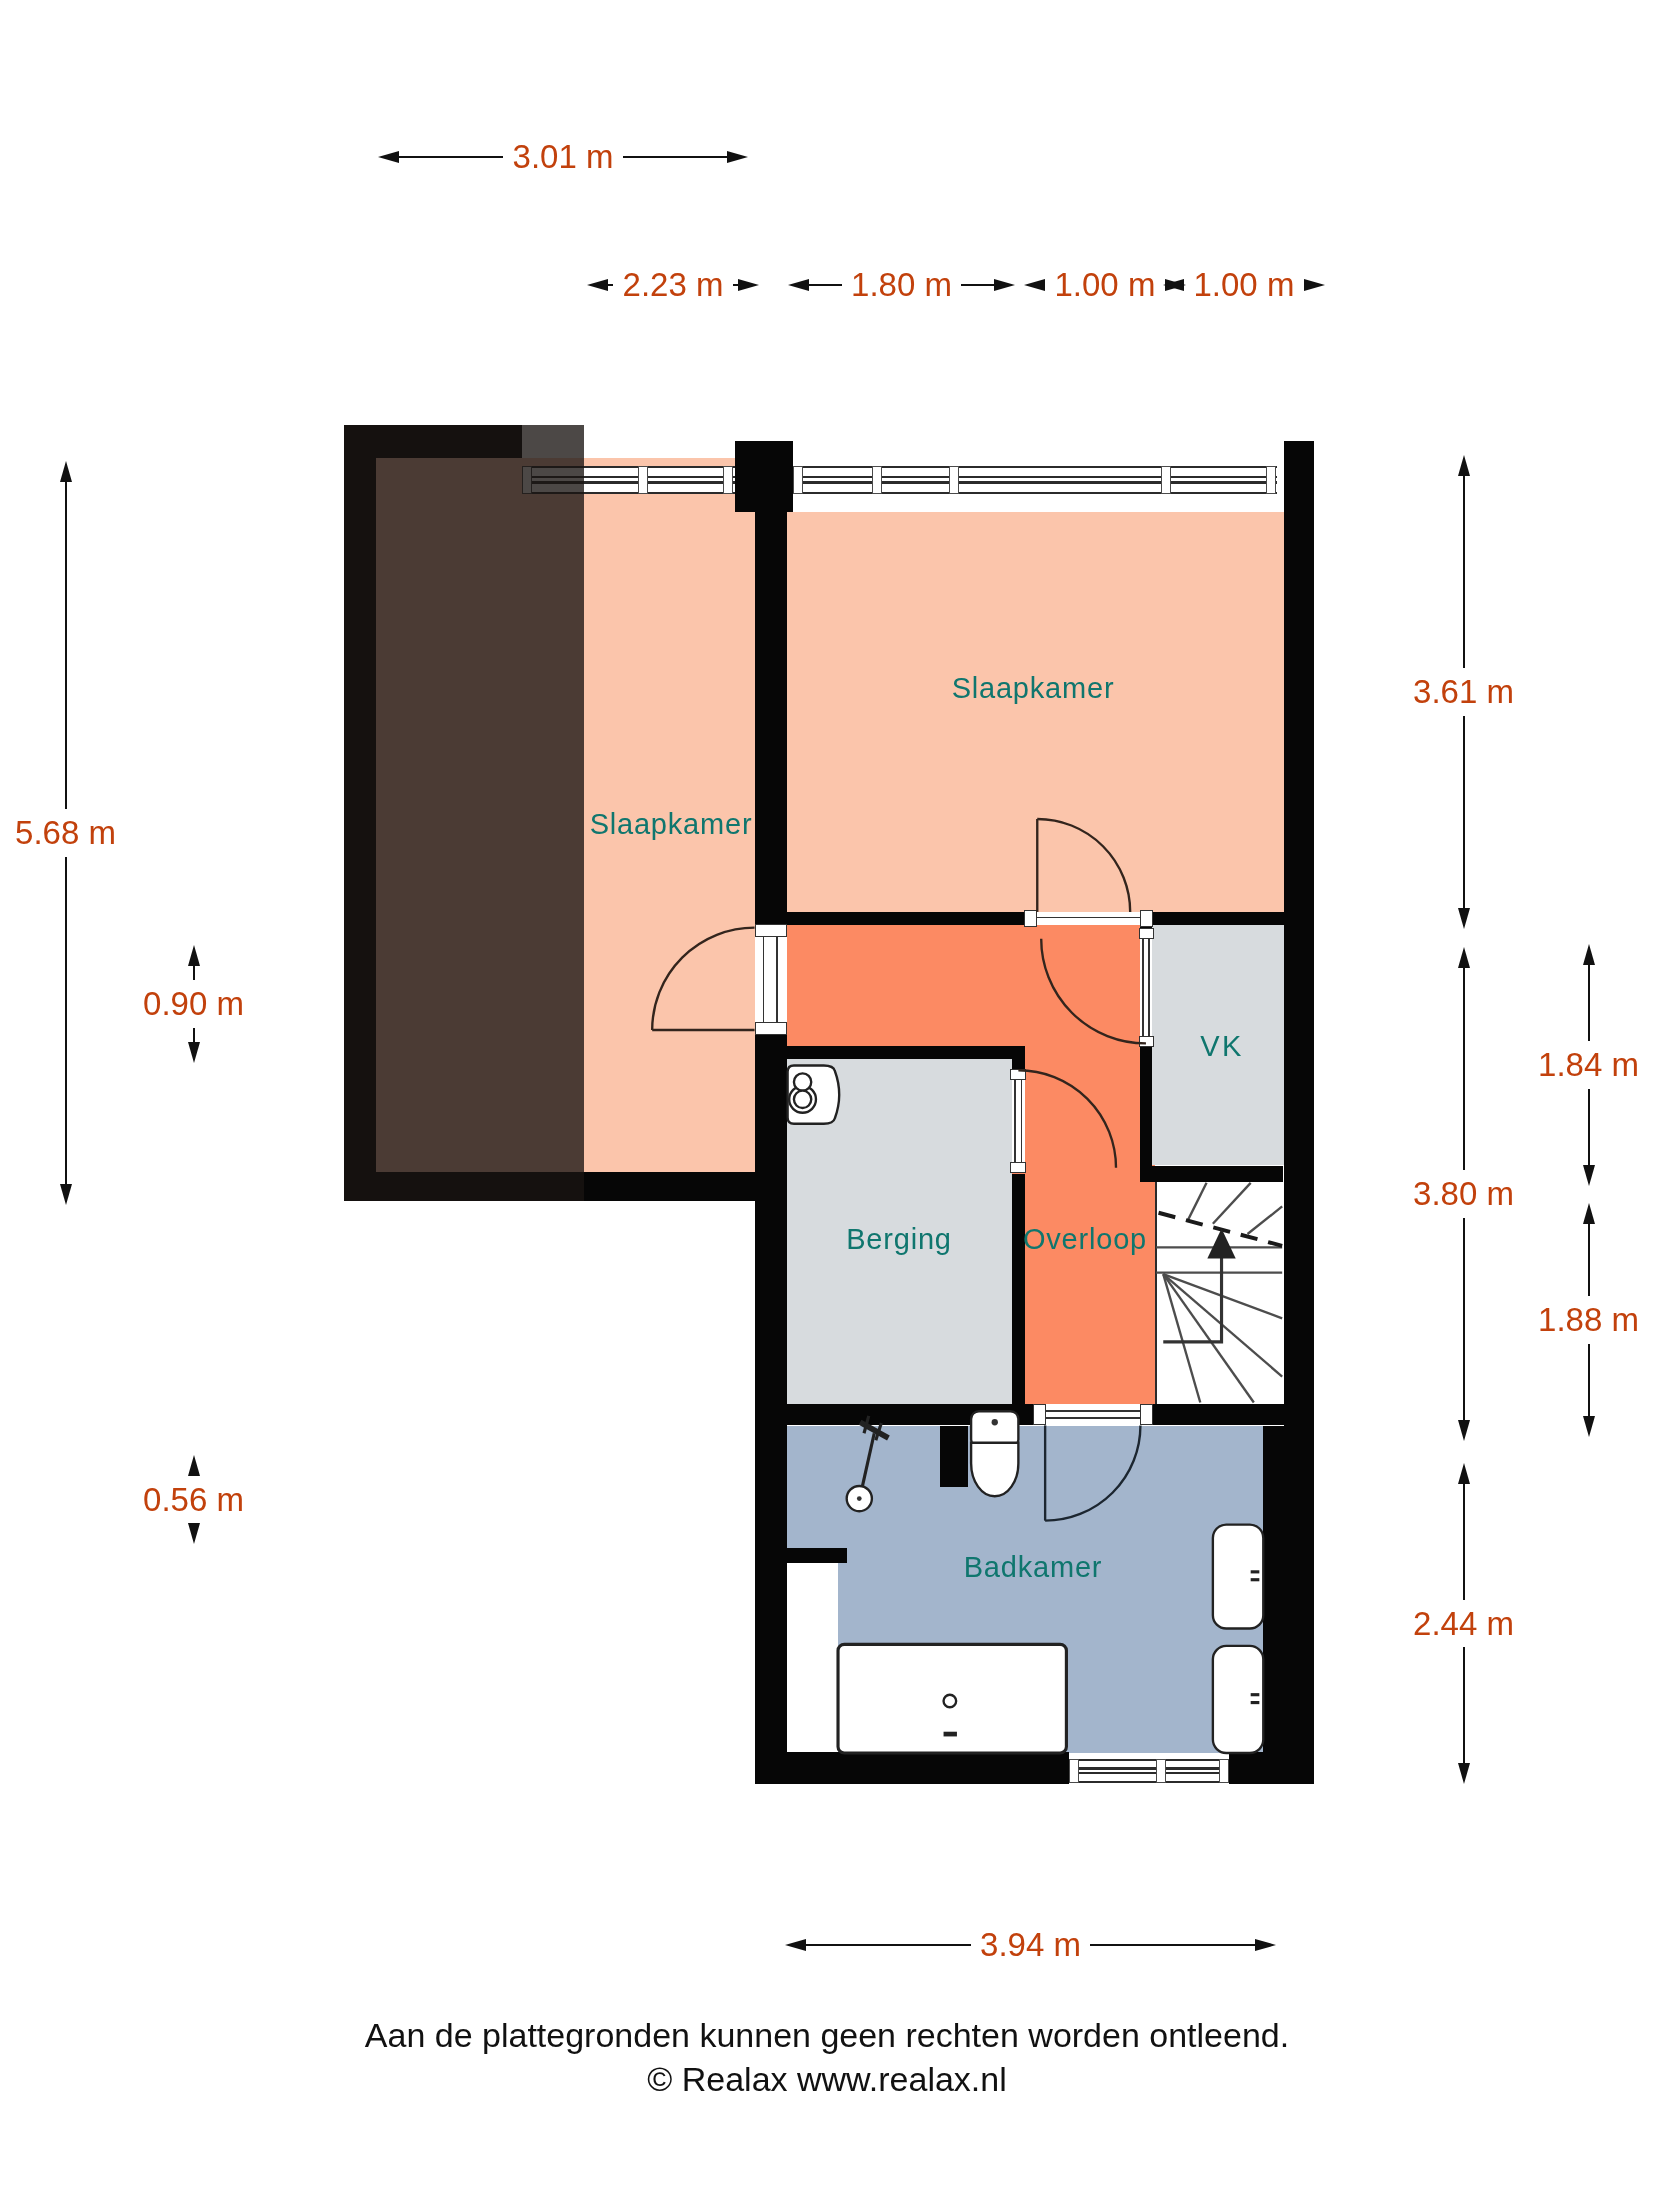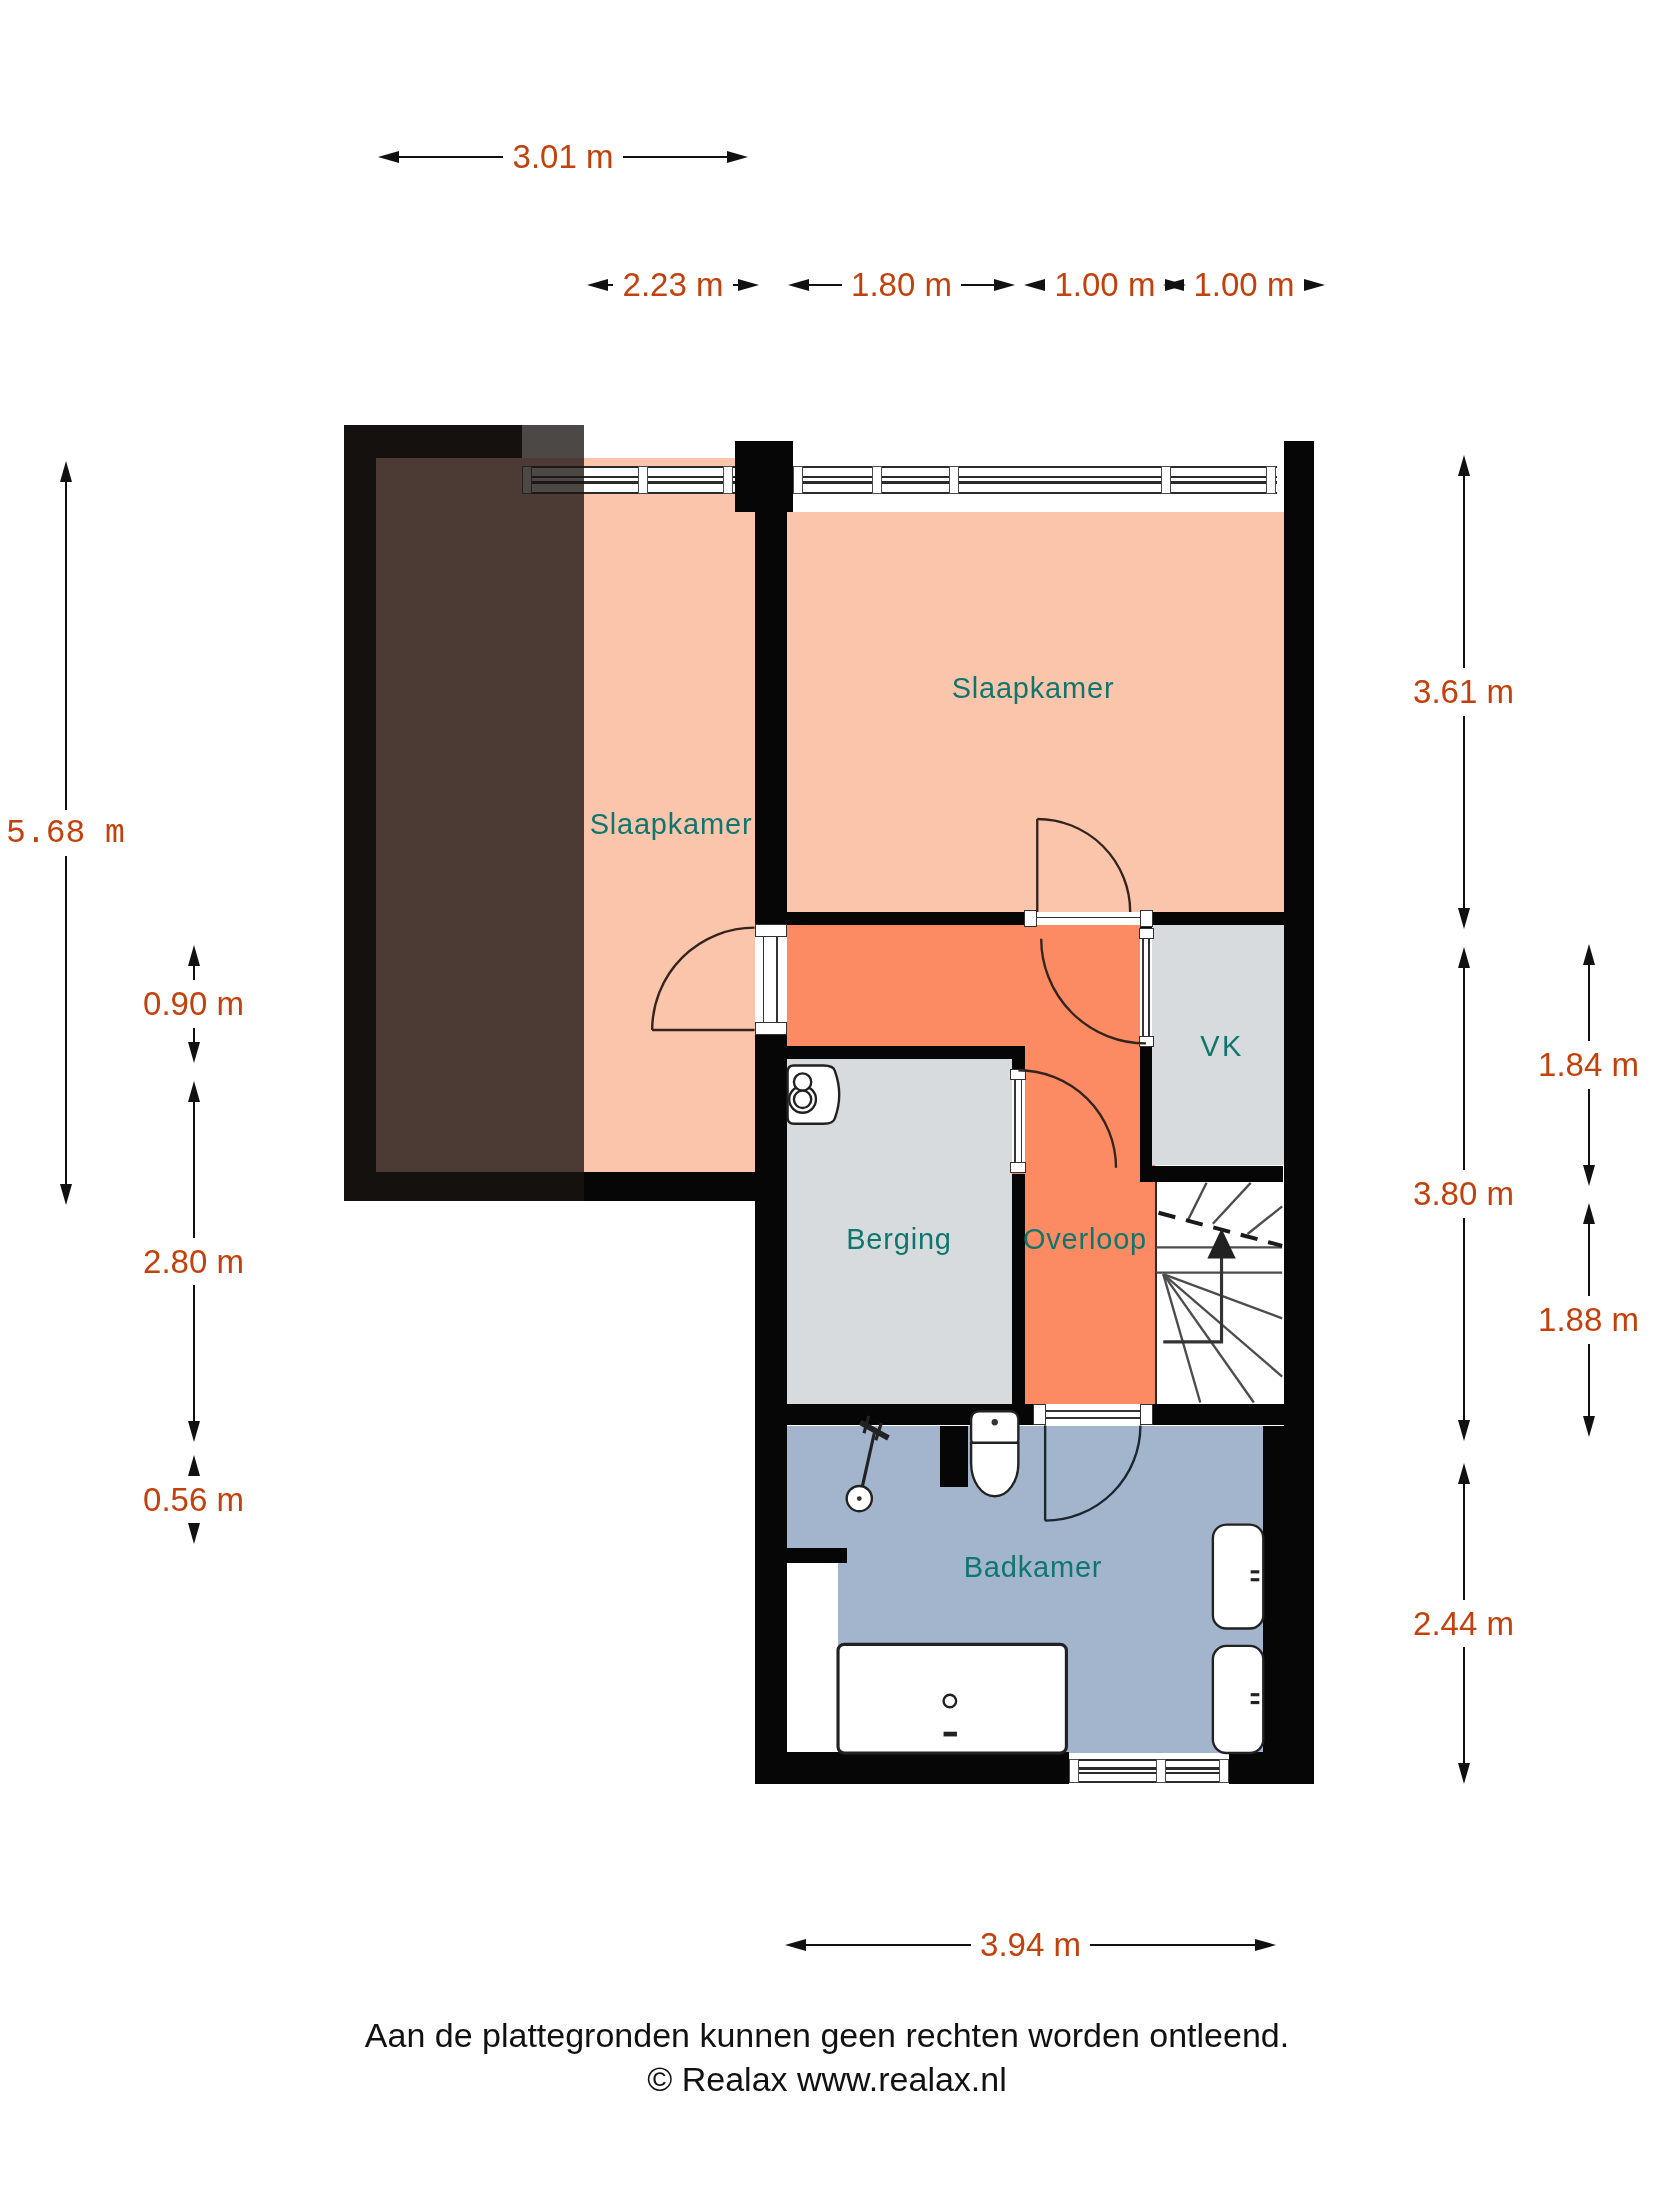--- a/index.html
+++ b/index.html
@@ -238,38 +238,31 @@
   </div>
 
   <div class="dim-h" style="left:785px;top:1926px;width:491px;">
     <span class="ah-l"></span>
       <span class="ln"></span>
       <span class="dim-lbl">3.94 m</span>
       <span class="ln"></span>
       <span class="ah-r"></span>
   </div>
 
-  <div class="dim-v" style="left:18px;top:461px;height:744px;width:95px;font-family:Liberation Mono, monospace;">
+  <div class="dim-v" style="left:18px;top:461px;height:744px;width:95px;">
     <span class="ah-u"></span>
       <span class="ln"></span>
       <span class="dim-lbl">5.68 m</span>
       <span class="ln"></span>
       <span class="ah-d"></span>
   </div>
   <div class="dim-v" style="left:146px;top:945px;height:118px;width:95px;">
     <span class="ah-u"></span>
       <span class="ln"></span>
       <span class="dim-lbl">0.90 m</span>
-      <span class="ln"></span>
-      <span class="ah-d"></span>
-  </div>
-  <div class="dim-v" style="left:146px;top:1081px;height:361px;width:95px;">
-    <span class="ah-u"></span>
-      <span class="ln"></span>
-      <span class="dim-lbl">2.80 m</span>
       <span class="ln"></span>
       <span class="ah-d"></span>
   </div>
   <div class="dim-v" style="left:146px;top:1455px;height:72px;width:95px;">
     <span class="ah-u"></span>
       <span class="ln"></span>
       <span class="dim-lbl">0.56 m</span>
       <span class="ln"></span>
       <span class="ah-d"></span>
   </div>

